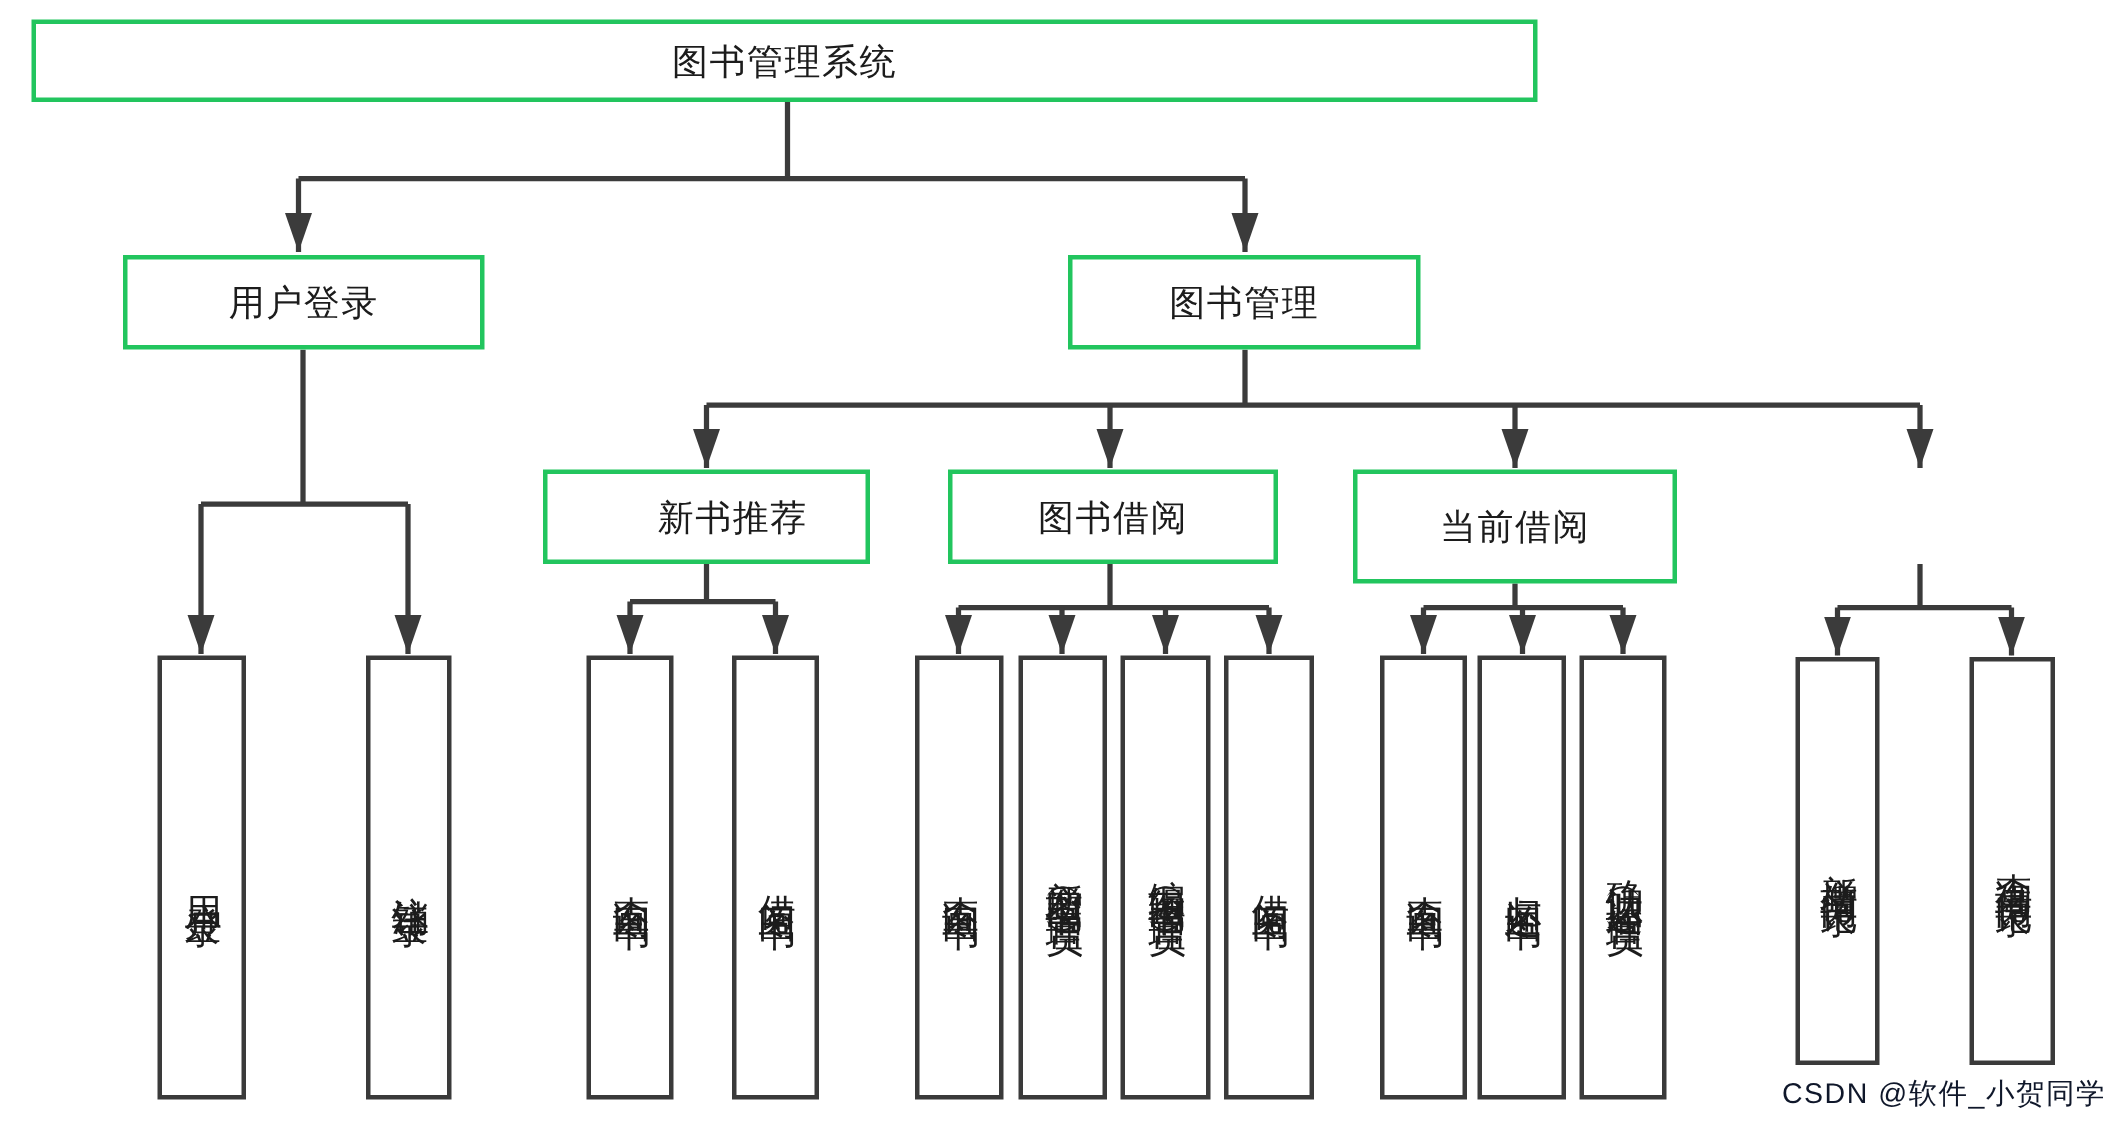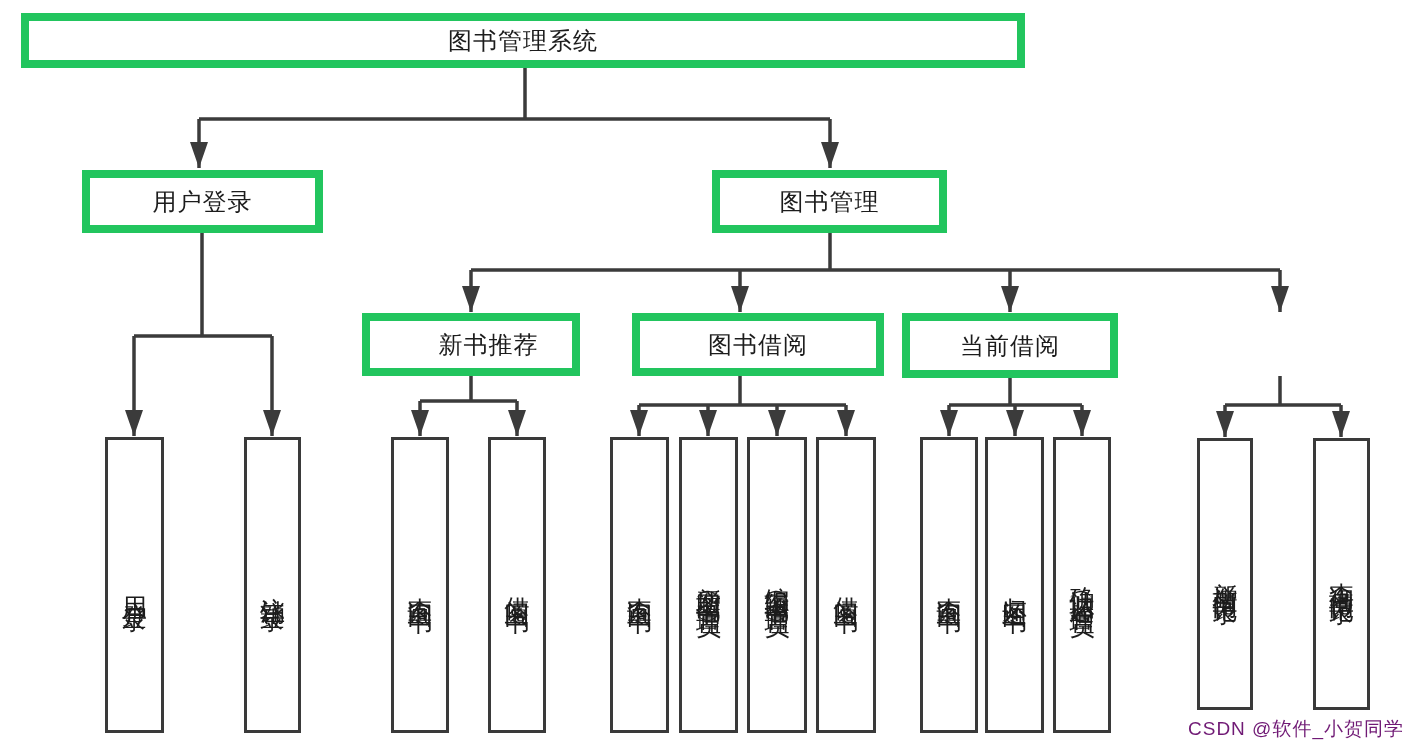--- a/index.html
+++ b/index.html
@@ -4,39 +4,39 @@
 <title>图书管理系统</title>
 <style>
   html,body { margin:0; padding:0; background:#ffffff; }
   .canvas {
     position:relative; width:1405px; height:747px; background:#ffffff;
     font-family:"Liberation Sans", sans-serif; overflow:hidden;
   }
   .connectors { position:absolute; left:0; top:0; width:1405px; height:747px; pointer-events:none; }
   .node {
     position:absolute; box-sizing:border-box;
-    border:8px solid #22c55e; background:#ffffff;
+    border:3px solid #22c55e; background:#ffffff;
     display:flex; align-items:center; justify-content:center;
     font-size:24px; color:#1c1c1c; letter-spacing:1px;
     z-index:2;
   }
   .leaf {
     position:absolute; box-sizing:border-box;
     border:3px solid #3a3a3a; background:#ffffff;
     display:flex; align-items:center; justify-content:center;
     z-index:2;
   }
   .leaf .vtext {
     writing-mode:vertical-lr; text-orientation:mixed;
     font-size:25px; color:#1c1c1c; letter-spacing:4px; line-height:1;
     white-space:nowrap;
   }
   .watermark {
     position:absolute; left:1188px; top:716px;
-    font-size:19px; color:#701a75; letter-spacing:1px;
+    font-size:19px; color:#0f172a; letter-spacing:1px;
     z-index:5; white-space:nowrap;
   }
 </style>
 </head>
 <body>
 
 <div class="canvas">
 
   <svg class="connectors" viewBox="0 0 1405 747" xmlns="http://www.w3.org/2000/svg" aria-hidden="true">
     <defs>
@@ -78,22 +78,22 @@
     <line x1="1225" y1="405" x2="1225" y2="437" stroke="#3b3b3b" stroke-width="3.5" marker-end="url(#arrow)"></line>
     <line x1="1341" y1="405" x2="1341" y2="437" stroke="#3b3b3b" stroke-width="3.5" marker-end="url(#arrow)"></line>
   </svg>
 
   <div class="node" style="left:21px; top:13px; width:1004px; height:55px;">图书管理系统</div>
 
   <div class="node" style="left:82px; top:170px; width:241px; height:63px;">用户登录</div>
   <div class="node" style="left:712px; top:170px; width:235px; height:63px;">图书管理</div>
 
   <div class="node" style="left:362px; top:313px; width:218px; height:63px;padding-left:35px;">新书推荐</div>
-  <div class="node" style="left:632px; top:313px; width:252px; height:63px;">图书借阅</div>
-  <div class="node" style="left:902px; top:313px; width:216px; height:65px;">当前借阅</div>
+  <div class="node" style="left:632px; top:313px; width:220px; height:63px;">图书借阅</div>
+  <div class="node" style="left:902px; top:313px; width:216px; height:76px;">当前借阅</div>
 
   <div class="leaf" style="left:105px; top:437px; width:59px; height:296px;">
     <span class="vtext">用户登录</span>
   </div>
   <div class="leaf" style="left:244px; top:437px; width:57px; height:296px;">
     <span class="vtext">注销登录</span>
   </div>
 
   <div class="leaf" style="left:391px; top:437px; width:58px; height:296px;">
     <span class="vtext">查询图书</span>

